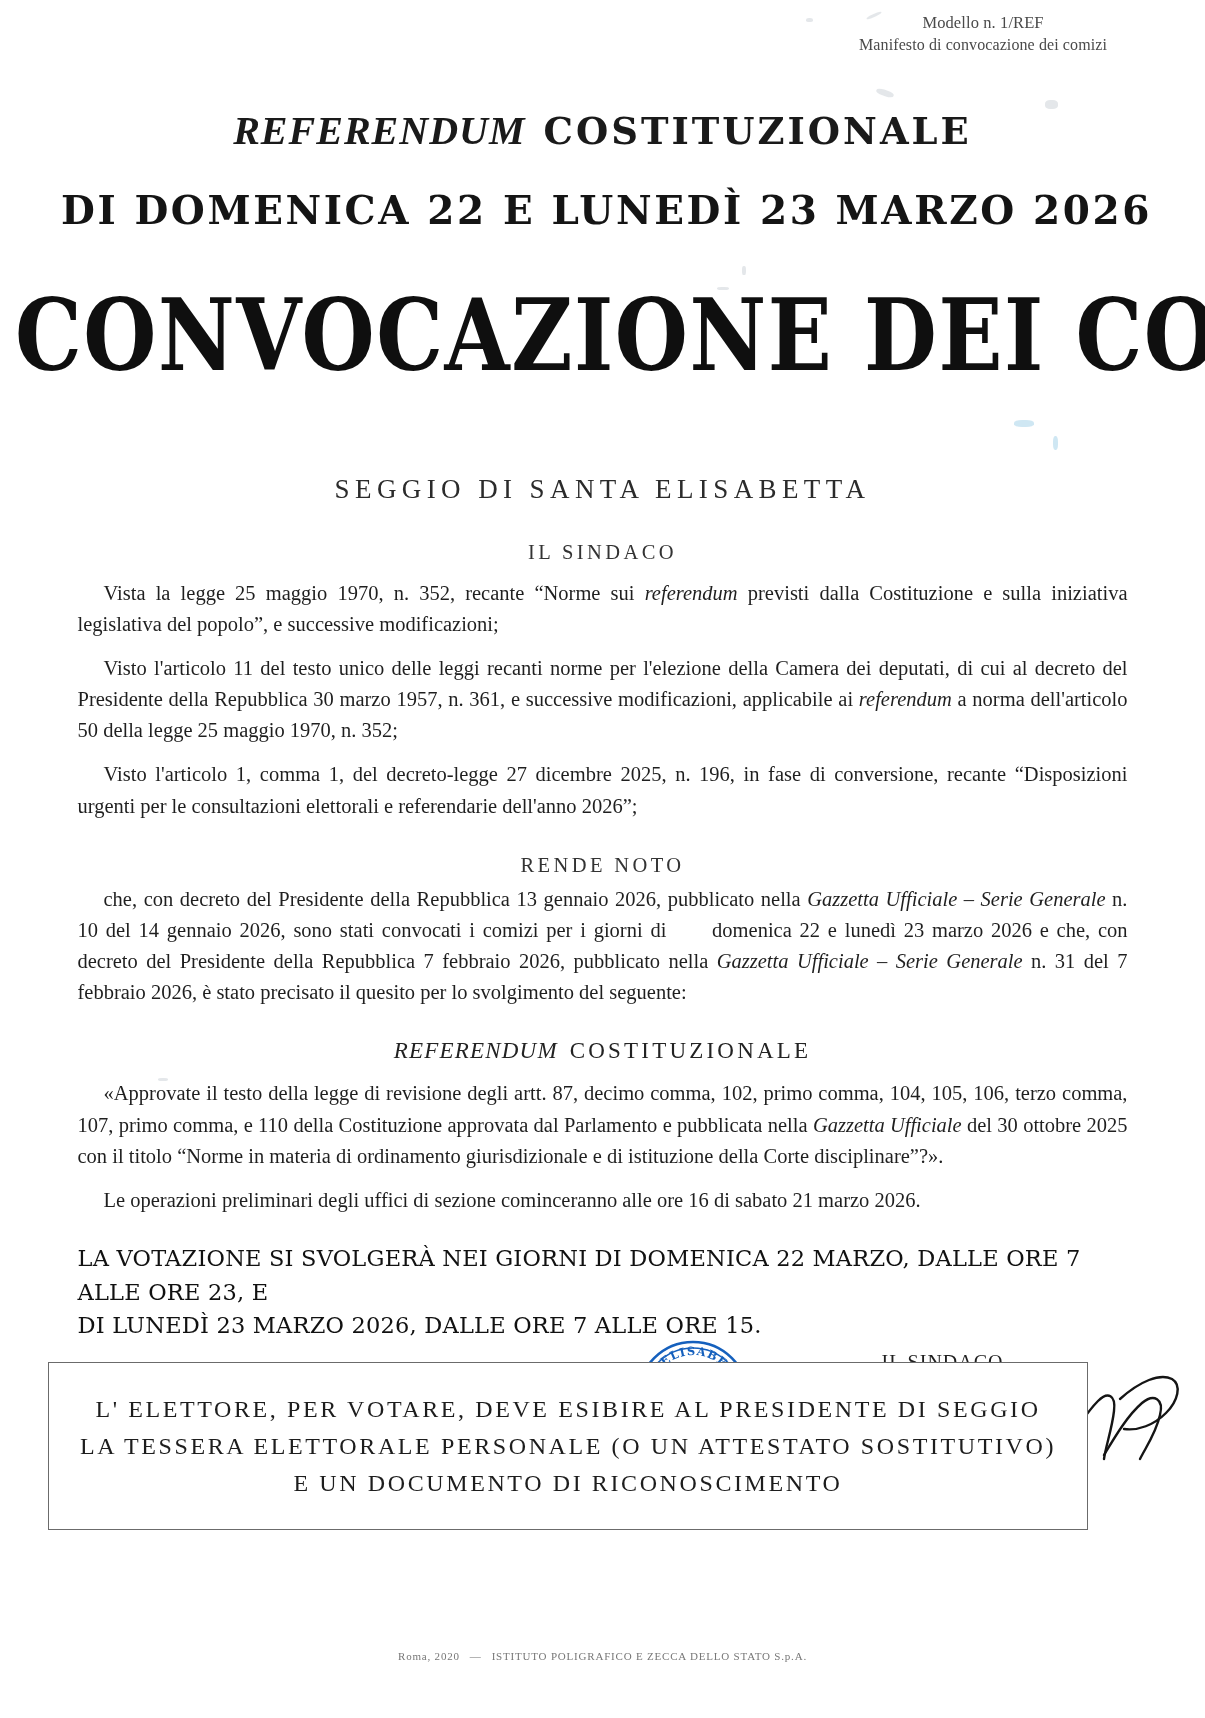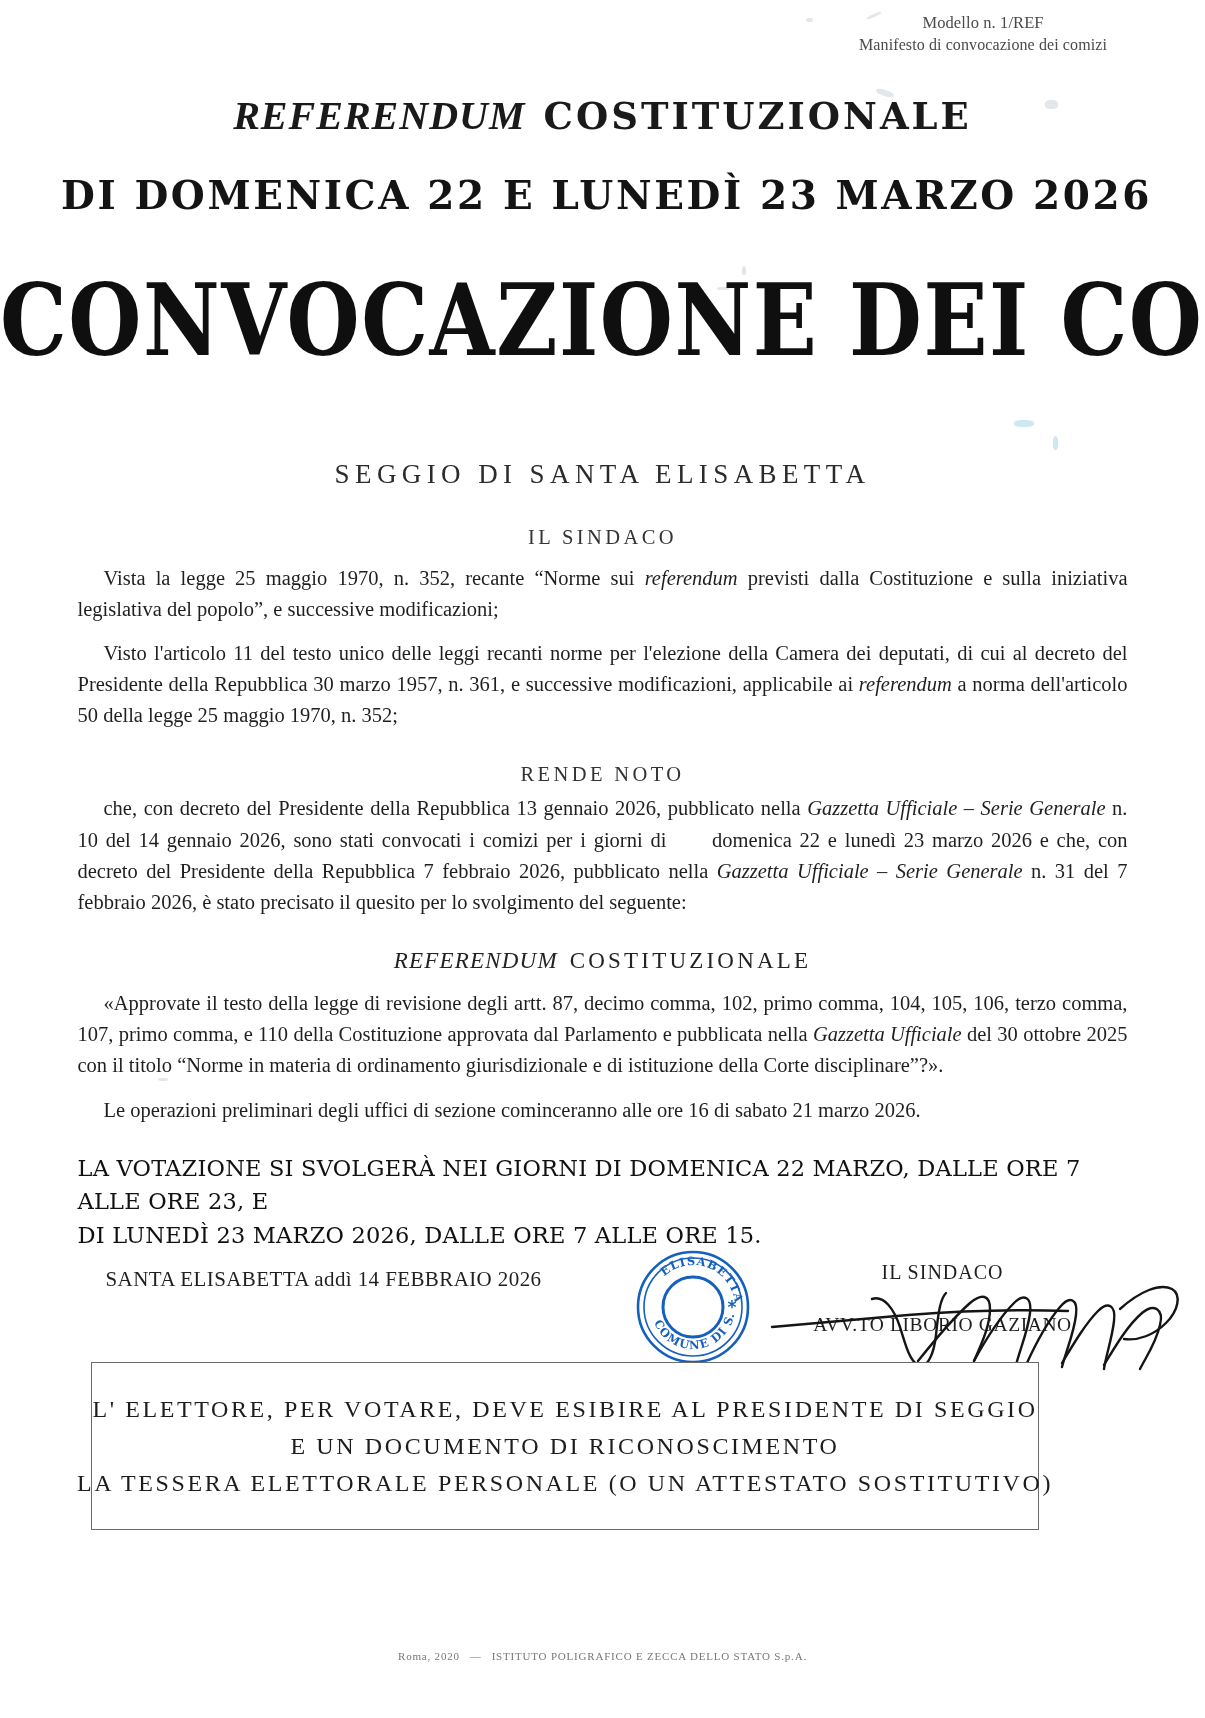--- a/index.html
+++ b/index.html
@@ -11,21 +11,21 @@
     font-family: "Liberation Serif", "DejaVu Serif", serif;
     color: #1d1d1d;
     position: relative;
     overflow: hidden;
   }
 
   .sheet {
     position: relative;
     width: 1205px;
     height: 1718px;
-    padding: 0;
+    padding: 15px;
   }
 
   
   .model-head {
     position: absolute;
     top: 12px;
     right: 98px;
     text-align: center;
     font-size: 16.5px;
     line-height: 1.32;
@@ -198,30 +198,29 @@
     width: 420px;
     height: 120px;
     pointer-events: none;
   }
 
   
   .notice {
     position: absolute;
     left: 48px;
     top: 1362px;
-    width: 948px;
+    width: 1040px;
     height: 168px;
     border: 1.6px solid #6b6b6b;
     display: flex;
     flex-direction: column;
     align-items: center;
     justify-content: center;
     gap: 10px;
     background: #fff;
-    margin-left: 43px;
   }
   .notice div {
     font-size: 24px;
     letter-spacing: 2.6px;
     color: #1d1d1d;
     font-family: "Liberation Serif", serif;
     white-space: nowrap;
   }
 
   
@@ -276,20 +275,21 @@
 
   <div class="body-wrap">
 
     <div class="centerhead">IL SINDACO</div>
 
 
     <p class="para"><span>Vista la legge 25 maggio 1970, n. 352, recante “Norme sui </span><em>referendum</em><span> previsti dalla Costituzione e sulla iniziativa legislativa del popolo”, e successive modificazioni;</span></p>
 
     <p class="para"><span>Visto l'articolo 11 del testo unico delle leggi recanti norme per l'elezione della Camera dei deputati, di cui al decreto del Presidente della Repubblica 30 marzo 1957, n. 361, e successive modificazioni, applicabile ai </span><em>referendum</em><span> a norma dell'articolo 50 della legge 25 maggio 1970, n. 352;</span></p>
 
+    <p class="para"><span>Visto l'articolo 1, comma 1, del decreto-legge 27 dicembre 2025, n. 196, in fase di conversione, recante “Disposizioni urgenti per le consultazioni elettorali e referendarie dell'anno 2026”;</span></p>
 
     <div class="centerhead rende">RENDE NOTO</div>
 
     <p class="para"><span>che, con decreto del Presidente della Repubblica 13 gennaio 2026, pubblicato nella </span><em>Gazzetta Ufficiale – Serie Generale</em><span> n. 10 del 14 gennaio 2026, sono stati convocati i comizi per i giorni di </span><b>domenica 22 e lunedì 23 marzo 2026</b><span> e che, con decreto del Presidente della Repubblica 7 febbraio 2026, pubblicato nella </span><em>Gazzetta Ufficiale – Serie Generale</em><span> n. 31 del 7 febbraio 2026, è stato precisato il quesito per lo svolgimento del seguente:</span></p>
 
     <div class="ref-cost-small">
       <span class="it">REFERENDUM</span><span class="up">COSTITUZIONALE</span>
     </div>
 
     <p class="para"><span>«Approvate il testo della legge di revisione degli artt. 87, decimo comma, 102, primo comma, 104, 105, 106, terzo comma, 107, primo comma, e 110 della Costituzione approvata dal Parlamento e pubblicata nella </span><em>Gazzetta Ufficiale</em><span> del 30 ottobre 2025 con il titolo “Norme in materia di ordinamento giurisdizionale e di istituzione della Corte disciplinare”?».</span></p>
@@ -342,21 +342,21 @@
             <path d="M352,44 C372,26 392,18 404,24 C414,30 410,46 398,58 C386,70 370,76 356,74"></path>
           </g>
         </svg>
       </div>
     </div>
 
   </div>
 
   <div class="notice">
     <div>L' ELETTORE, PER VOTARE, DEVE ESIBIRE AL PRESIDENTE DI SEGGIO</div>
+    <div>LA TESSERA ELETTORALE PERSONALE (O UN ATTESTATO SOSTITUTIVO)</div>
     <div>E UN DOCUMENTO DI RICONOSCIMENTO</div>
-    <div>LA TESSERA ELETTORALE PERSONALE (O UN ATTESTATO SOSTITUTIVO)</div>
   </div>
 
   <div class="footer">
     <span>Roma, 2020</span><span class="sep">—</span><span>ISTITUTO POLIGRAFICO E ZECCA DELLO STATO S.p.A.</span>
   </div>
 
 </div>
 
 </body></html>

